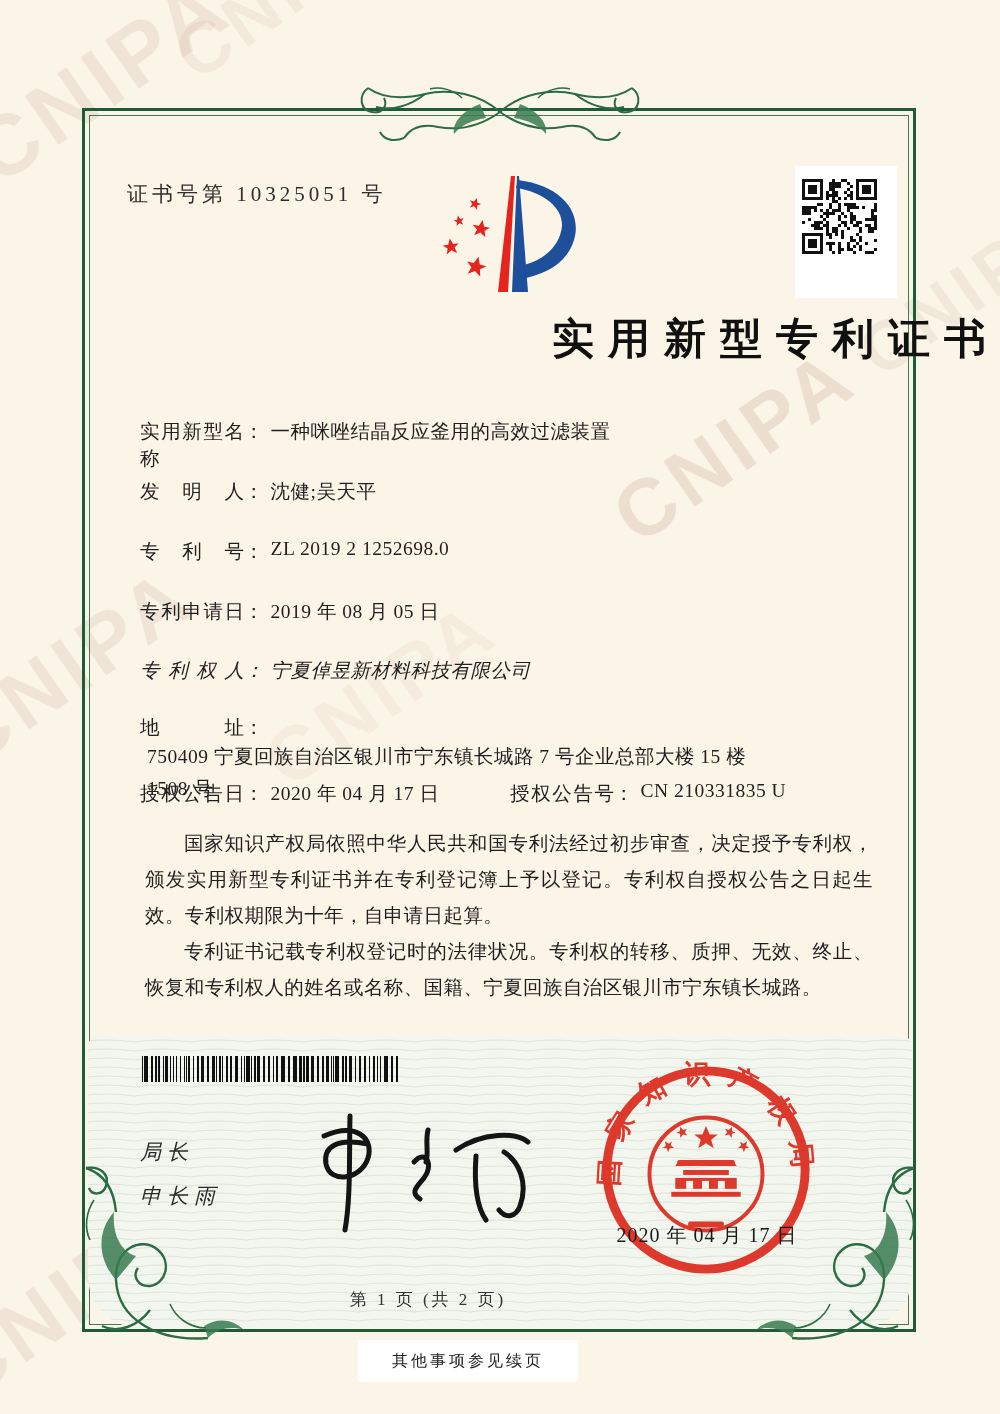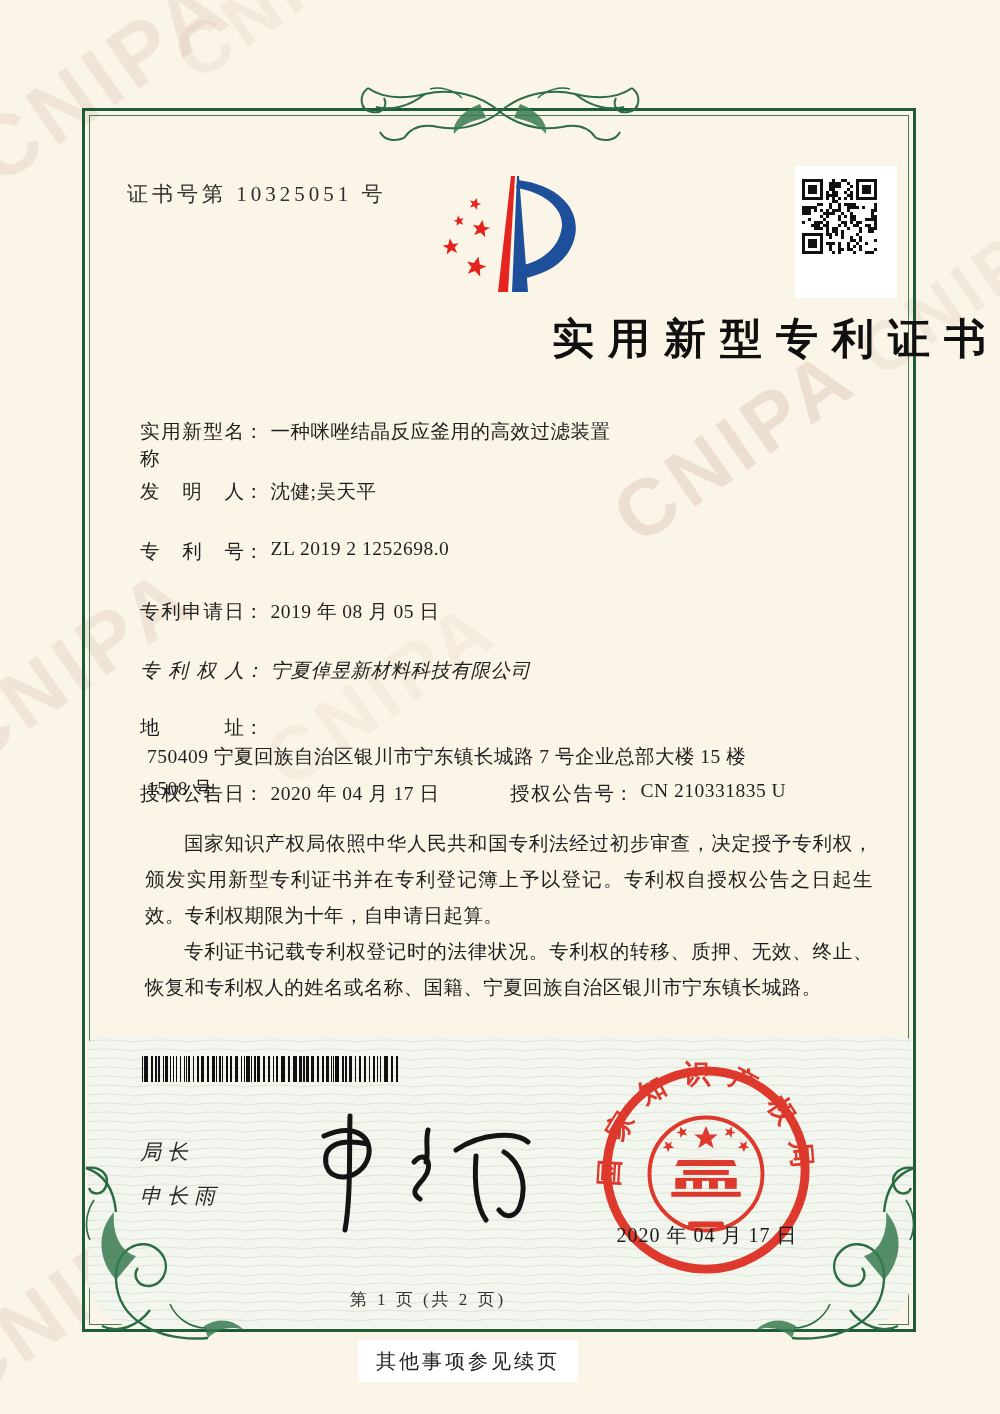--- a/index.html
+++ b/index.html
@@ -58,21 +58,21 @@
     position:absolute; left:615px; top:1222px; width:184px; text-align:center;
     font-size:20px; color:#1a1a1a; letter-spacing:1px;
   }
   .page-info{
     position:absolute; left:0; top:1288px; width:856px; text-align:center;
     font-size:17px; letter-spacing:3px; color:#333;
   }
   .note-box{
     position:absolute; left:358px; top:1340px; width:220px; height:42px;
     background:#ffffff; text-align:center; line-height:42px;
-    font-size:20px; letter-spacing:3px; color:#222;
+    font-size:16px; letter-spacing:3px; color:#222;
   }
   .orn{ position:absolute; pointer-events:none; }
 </style>
 </head>
 <body>
 
 <div class="page">
 
   <span class="wm" style="left:-45px; top:30px; font-size:86px;">CNIPA</span>
   <span class="wm" style="left:160px; top:-50px; font-size:72px; color:rgba(193,154,140,0.13);">CNIPA</span>

